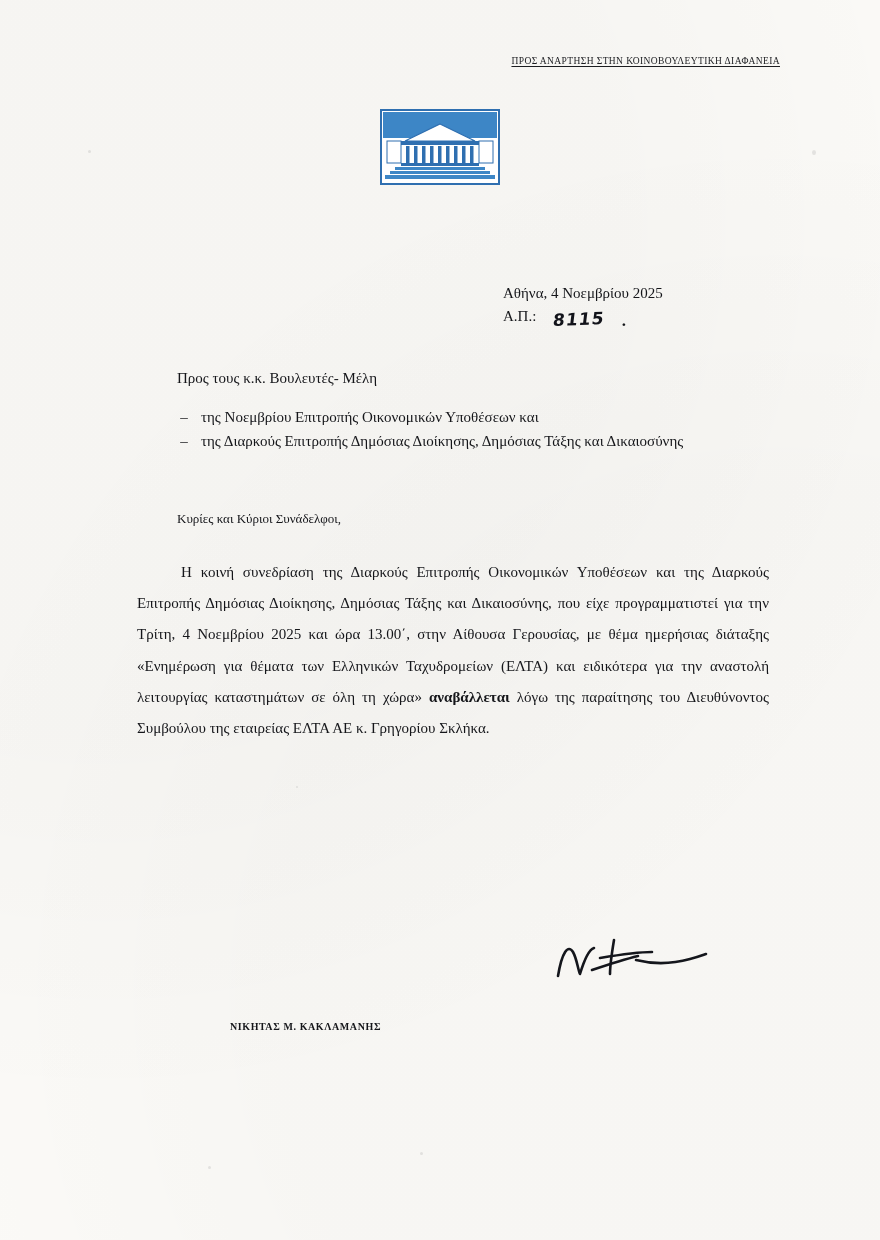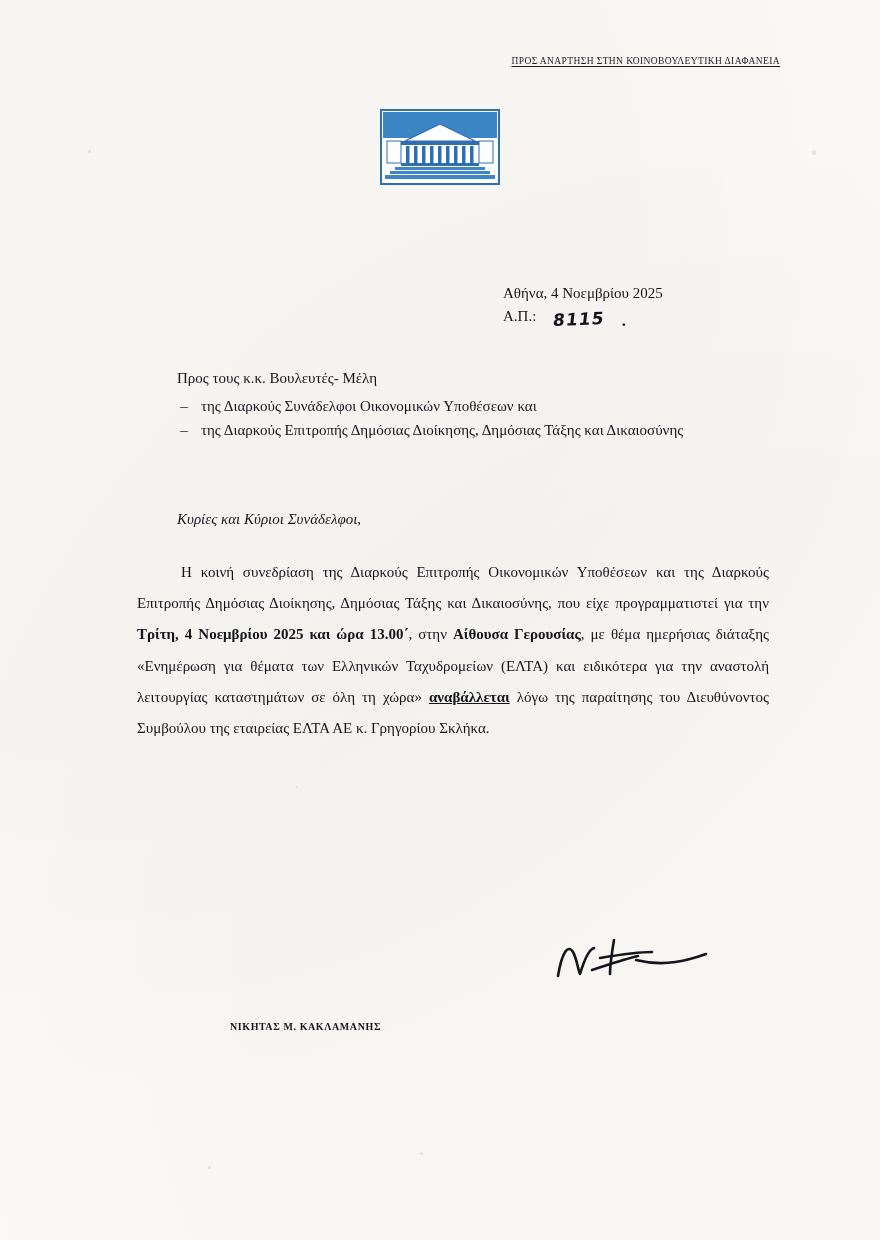--- a/index.html
+++ b/index.html
@@ -95,21 +95,21 @@
 
   
   .recipients {
     position: absolute;
     top: 366px;
     left: 177px;
     width: 600px;
     font-size: 15px;
     line-height: 1.6;
   }
-  .rec-head { margin-bottom: 4px; }
+  .rec-head { margin-bottom: 15px; }
   .rec-item {
     display: flex;
     gap: 10px;
     align-items: flex-start;
   }
   .rec-dash {
     width: 14px;
     flex: 0 0 14px;
     text-align: center;
   }
@@ -118,38 +118,37 @@
     text-align: justify;
     text-justify: inter-word;
   }
   .rec-text.last { text-align: justify; }
 
   
   .salutation {
     position: absolute;
     top: 511px;
     left: 177px;
-    font-size: 15px;
-    font-style: italic;
+    font-size: 13px;
   }
 
   
   .bodytext {
     position: absolute;
     top: 557px;
     left: 137px;
     width: 632px;
     font-size: 15px;
     line-height: 2.08;
     text-align: justify;
     text-justify: inter-word;
     text-indent: 44px;
   }
-  .bodytext b { font-weight: 700; }
-  .bodytext .u { text-decoration: underline; font-weight: 700; }
+  .bodytext b { font-weight: 400; }
+  .bodytext .u { font-weight: 700; }
 
   
   .sign-title {
     position: absolute;
     top: 898px;
     left: 0;
     width: 100%;
     text-align: center;
     padding-left: 222px;
     box-sizing: border-box;
@@ -231,21 +230,21 @@
         <span>Α.Π.:</span>
         <span class="ap-num">8115</span>
         <span class="ap-dot">.</span>
       </div>
     </div>
 
     <div class="recipients">
       <div class="rec-head">Προς τους κ.κ. Βουλευτές- Μέλη</div>
       <div class="rec-item">
         <span class="rec-dash">–</span>
-        <span class="rec-text">της Διαρκούς Συνάδελφοι Οικονομικών Υποθέσεων και</span>
+        <span class="rec-text">της Νοεμβρίου Επιτροπής Οικονομικών Υποθέσεων και</span>
       </div>
       <div class="rec-item">
         <span class="rec-dash">–</span>
         <span class="rec-text last">της Διαρκούς Επιτροπής Δημόσιας Διοίκησης, Δημόσιας Τάξης και Δικαιοσύνης</span>
       </div>
     </div>
 
     <div class="salutation">Κυρίες και Κύριοι Συνάδελφοι,</div>
 
     <div class="bodytext">

